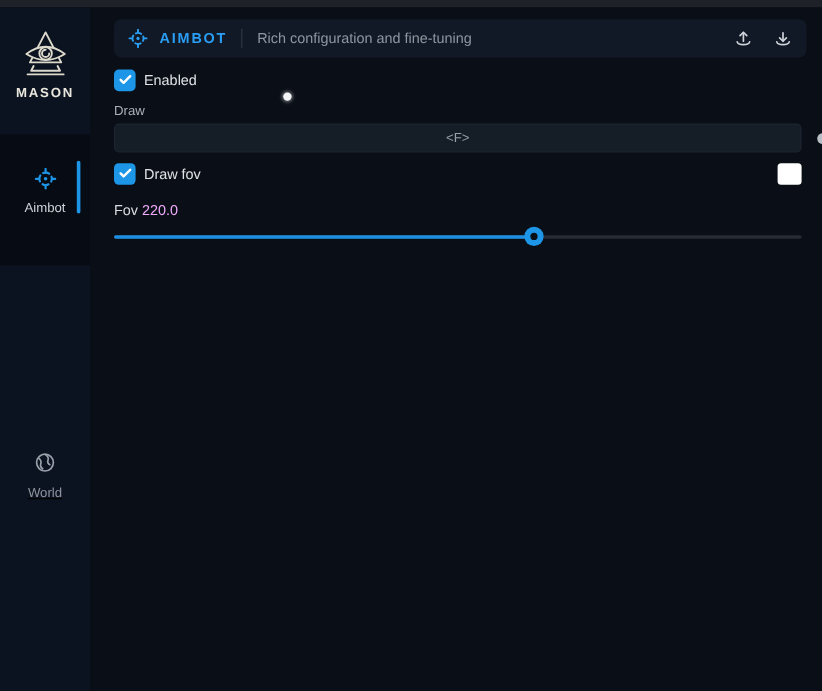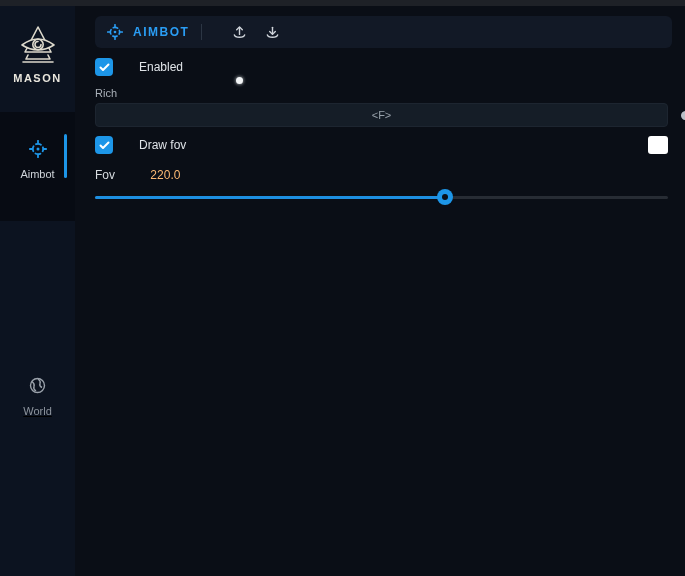--- a/index.html
+++ b/index.html
@@ -25,32 +25,32 @@
   .main { position:absolute; left:75px; top:6px; width:610px; height:570px; }
 
   .header-bar { position:absolute; left:20px; top:10px; width:577px; height:32px; background:#121926; border-radius:6px; display:flex; align-items:center; padding:0 12px; }
   .header-title { color:#2a9df4; font-weight:bold; font-size:12px; letter-spacing:1.5px; margin-left:10px; }
   .header-divider { width:1px; height:16px; background:#2c3644; margin:0 12px; }
   .header-subtitle { color:#8e96a0; font-size:12px; flex:1; }
   .hicon { margin-left:18px; display:flex; align-items:center; cursor:pointer; }
 
   .checkbox { width:18px; height:18px; border-radius:4px; background:#222a36; display:inline-flex; align-items:center; justify-content:center; vertical-align:middle; }
   .checkbox.checked { background:#1d96e8; }
-  .check-row { position:absolute; left:20px; display:flex; align-items:center; gap:26px; }
+  .check-row { position:absolute; left:20px; display:flex; align-items:center; gap:7px; }
   .check-label { color:#dfe3e7; font-size:12px; }
 
   .row-enabled { top:52px; }
   .bind-label { position:absolute; left:20px; top:81px; color:#aab1b9; font-size:11px; }
   .bind-input { position:absolute; left:20px; top:97px; width:573px; height:24px; background:#151d27; border:1px solid #1d2530; border-radius:4px; color:#97a0aa; font-size:11px; text-align:center; font-family:"Liberation Sans", sans-serif; outline:none; }
 
   .row-drawfov { top:130px; }
   .color-swatch { position:absolute; left:573px; top:130px; width:20px; height:18px; border-radius:3px; background:#ffffff; cursor:pointer; }
 
   .fov-label { position:absolute; left:20px; top:162px; font-size:12px; color:#d8dce0; }
-  .fov-value { color:#fdba74;margin-left:32px; }
+  .fov-value { color:#f0abfc; }
 
   .slider { position:absolute; left:20px; top:183px; width:573px; height:16px; }
   .slider-track { position:absolute; left:0; top:6.5px; width:100%; height:3px; background:#272c34; border-radius:2px; }
   .slider-fill { position:absolute; left:0; top:6.5px; height:3px; background:#1d8fe1; border-radius:2px; }
   .slider-thumb { position:absolute; top:0; width:16px; height:16px; border-radius:50%; background:#1d96e8; }
   .slider-thumb::after { content:""; position:absolute; left:5px; top:5px; width:6px; height:6px; border-radius:50%; background:#0a1018; }
 
   .particle { position:absolute; border-radius:50%; }
   .particle-white { left:161px; top:71px; width:7px; height:7px; background:#f2f4f6; box-shadow:0 0 3px 1px rgba(240,243,246,.45); }
   .particle-gray { left:606px; top:105px; width:9px; height:9px; background:#b9bfc6; }
@@ -115,20 +115,21 @@
         <circle cx="9" cy="9" r="5.2" stroke-dasharray="5.2 3" stroke-dashoffset="2.8"></circle>
         <line x1="9" y1="0.8" x2="9" y2="3.6"></line>
           <line x1="9" y1="14.4" x2="9" y2="17.2"></line>
         <line x1="0.8" y1="9" x2="3.6" y2="9"></line>
           <line x1="14.4" y1="9" x2="17.2" y2="9"></line>
         <circle cx="9" cy="9" r="1.5" fill="#2a9df4" stroke="none"></circle>
       </svg>
     </span>
     <span class="header-title">AIMBOT</span>
     <span class="header-divider"></span>
+    <span class="header-subtitle">Rich configuration and fine-tuning</span>
     <span class="hicon">
       <svg width="15" height="15" viewBox="0 0 16 16" fill="none" stroke="#cfd4da" stroke-width="1.5" stroke-linecap="round" stroke-linejoin="round">
         <path d="M8 10 L8 2.5"></path>
           <path d="M5 5 L8 2 L11 5"></path>
           <path d="M2.5 10.5 Q3 13 8 13 Q13 13 13.5 10.5"></path>
       </svg>
     </span>
     <span class="hicon">
       <svg width="15" height="15" viewBox="0 0 16 16" fill="none" stroke="#cfd4da" stroke-width="1.5" stroke-linecap="round" stroke-linejoin="round">
         <path d="M8 2.5 L8 9.5"></path>
@@ -142,21 +143,21 @@
     <span class="checkbox checked">
       <span>
         <svg width="11" height="9" viewBox="0 0 11 9" fill="none" stroke="#ffffff" stroke-width="2" stroke-linecap="round" stroke-linejoin="round">
             <path d="M1.5 4.5 L4 7 L9.5 1.5"></path>
           </svg>
       </span>
     </span>
     <span class="check-label">Enabled</span>
   </div>
 
-  <div class="bind-label">Rich</div>
+  <div class="bind-label">Draw</div>
   <input class="bind-input" type="text" readonly="" value="&lt;F&gt;" style="">
 
   <div class="check-row row-drawfov">
     <span class="checkbox checked">
       <span>
         <svg width="11" height="9" viewBox="0 0 11 9" fill="none" stroke="#ffffff" stroke-width="2" stroke-linecap="round" stroke-linejoin="round">
             <path d="M1.5 4.5 L4 7 L9.5 1.5"></path>
           </svg>
       </span>
     </span>

